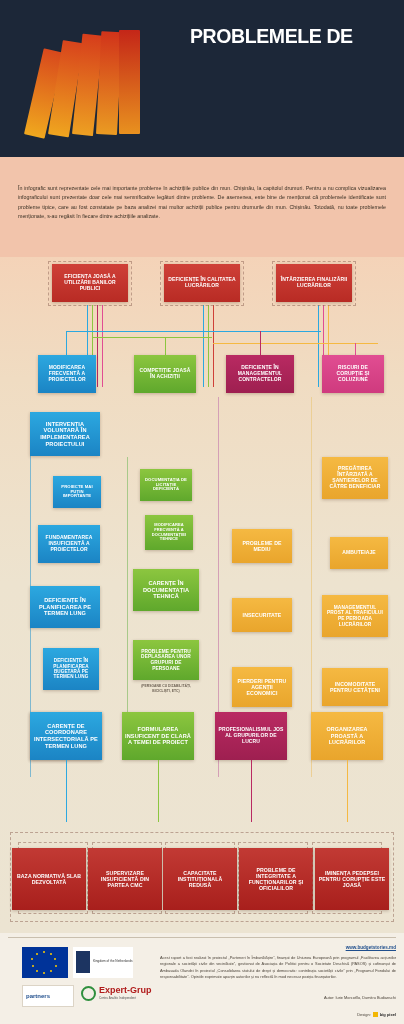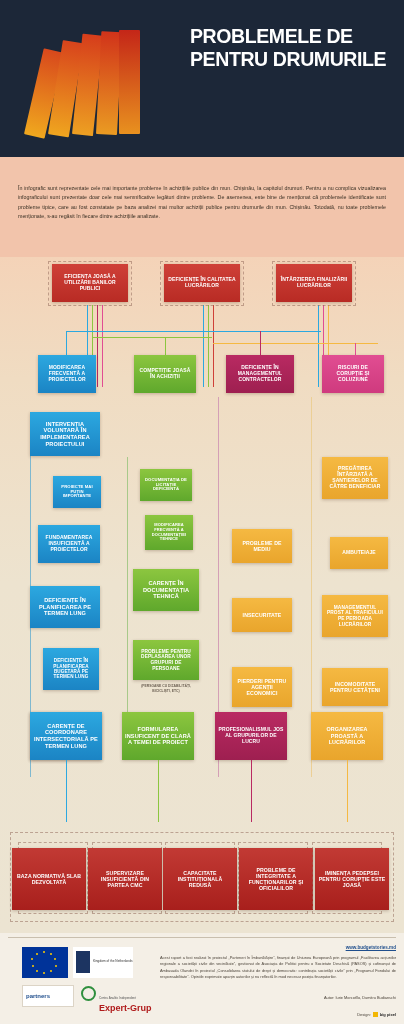--- a/index.html
+++ b/index.html
@@ -107,21 +107,21 @@
     border:1px solid #dcd4c6;box-sizing:border-box;
   }
   .partners-logo .pt{position:absolute;left:3px;top:7px;font-size:6px;font-weight:bold;color:#1f4e8c;}
   .eg-logo{
     position:absolute;left:80px;top:50px;width:86px;height:26px;
   }
   .eg-logo .ring{
     position:absolute;left:1px;top:3px;width:15px;height:15px;border-radius:50%;
     border:2.5px solid #2f8f3e;box-sizing:border-box;
   }
-  .eg-logo .nm{position:absolute;left:19px;top:20px;font-size:9px;font-weight:bold;color:#b01b1b;}
+  .eg-logo .nm{position:absolute;left:19px;top:2px;font-size:9px;font-weight:bold;color:#b01b1b;}
   .eg-logo .sub{position:absolute;left:19px;top:13px;font-size:3px;color:#555;}
   .f-url{
     position:absolute;right:8px;top:12px;font-size:4.6px;font-weight:bold;
     color:#1f4e8c;text-decoration:underline;
   }
   .f-body{
     position:absolute;left:160px;top:22px;width:236px;
     font-size:3.9px;line-height:1.62;color:#4a4238;text-align:justify;
   }
   .f-author{
@@ -143,21 +143,20 @@
   <div class="header">
     <div class="logo-bars">
       <div class="bar" style="left:2px;  bottom:4px;  width:21px;height:88px;background:linear-gradient(180deg,#d8481c,#f0a81e);transform:rotate(13deg);transform-origin:bottom left;"></div>
       <div class="bar" style="left:26px; bottom:4px;  width:21px;height:95px;background:linear-gradient(180deg,#d8441c,#efa51f);transform:rotate(9deg);transform-origin:bottom left;"></div>
       <div class="bar" style="left:50px; bottom:4px;  width:21px;height:101px;background:linear-gradient(180deg,#d63d1b,#eda022);transform:rotate(6deg);transform-origin:bottom left;"></div>
       <div class="bar" style="left:74px; bottom:4px;  width:21px;height:103px;background:linear-gradient(180deg,#d1331a,#ea9b22);transform:rotate(3deg);transform-origin:bottom left;"></div>
       <div class="bar" style="left:97px; bottom:4px;  width:21px;height:104px;background:linear-gradient(180deg,#c42618,#e8911f);transform:rotate(0deg);transform-origin:bottom left;"></div>
     </div>
     <div class="title-block">
       <div>PROBLEMELE DE</div>
-      <div>PENTRU DRUMURILE</div>
     </div>
   </div>
 
   <div class="intro">
     <p>În infografic sunt reprezentate cele mai importante probleme în achizițiile publice din mun. Chișinău, la capitolul drumuri. Pentru a nu complica vizualizarea infograficului sunt prezentate doar cele mai semnificative legături dintre probleme. De asemenea, este bine de menționat că problemele identificate sunt probleme tipice, care au fost constatate pe baza analizei mai multor achiziții publice pentru drumurile din mun. Chișinău. Totodată, nu toate problemele menționate, s-au regăsit în fiecare dintre achizițiile analizate.</p>
   </div>
 
   <div class="canvas">
 
     <div class="line" style="left:87px; top:48px;width:1.2px;height:82px;background:#2ca8e0;"></div>

